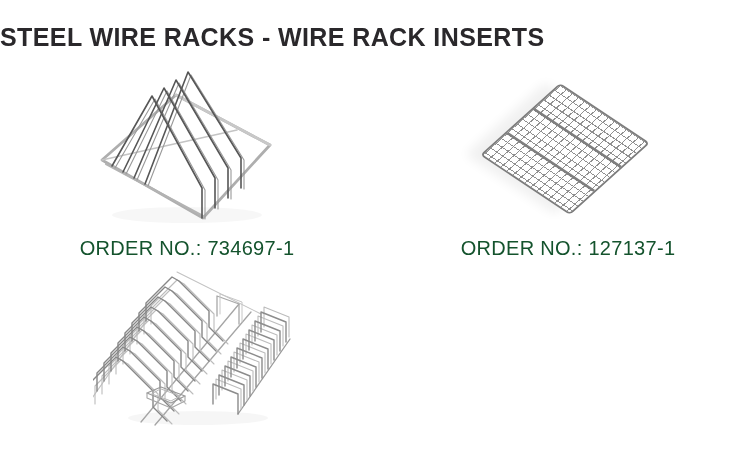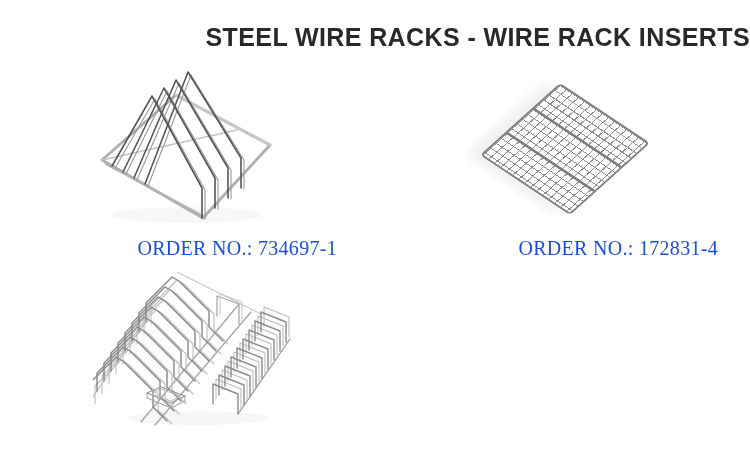--- a/index.html
+++ b/index.html
@@ -1,29 +1,28 @@
 <!DOCTYPE html>
 <html><head>
 <meta charset="utf-8">
 <style>
   html,body{margin:0;padding:0;background:#fff;}
   .page{
     position:relative;width:750px;height:458px;background:#ffffff;
     overflow:hidden;font-family:"Liberation Sans",sans-serif;
   }
   .title{
-    position:absolute;left:0;top:21px;width:750px;text-align:right;
+    position:absolute;left:0;top:21px;width:750px;text-align:left;
     font-size:25px;line-height:32px;font-weight:700;letter-spacing:.4px;
     color:#2a282b;margin:0;
   }
   .caption{
-    position:absolute;width:300px;text-align:right;
+    position:absolute;width:300px;text-align:center;
     font-size:20px;line-height:24px;font-weight:400;letter-spacing:.3px;
-    color:#1d4ed8;
-    font-family:Liberation Serif, serif;
+    color:#14532d;
   }
   .caption.c1{left:37px;top:236px;}
   .caption.c2{left:418px;top:236px;}
   .caption.c3{left:37px;top:428px;}
   .fig{position:absolute;}
   .fig.f1{left:85px;top:60px;}
   .fig.f3{left:93px;top:262px;}
   
   .grid-plate{
     position:absolute;left:560px;top:83px;width:120px;height:120px;
@@ -142,15 +141,15 @@
         <path d="M127,52 L127,32 L149,40 L149,60" stroke="#c6c6c6" stroke-width="1"></path>
 
         <path d="M54,131 L78,141 L92,134 L68,125 Z" stroke="#999999" stroke-width="1.3"></path>
         <path d="M59,132 L78,139 L87,134 L68,127 Z" stroke="#b8b8b8" stroke-width="1"></path>
         <path d="M54,131 L54,136 L78,146 L92,139 L92,134" stroke="#a5a5a5" stroke-width="1.1"></path>
       </g>
     </svg>
   </div>
 
   <div class="caption c1">ORDER NO.: 734697-1</div>
-  <div class="caption c2">ORDER NO.: 172831-4</div>
+  <div class="caption c2">ORDER NO.: 127137-1</div>
 
 </main>
 
 </body></html>

